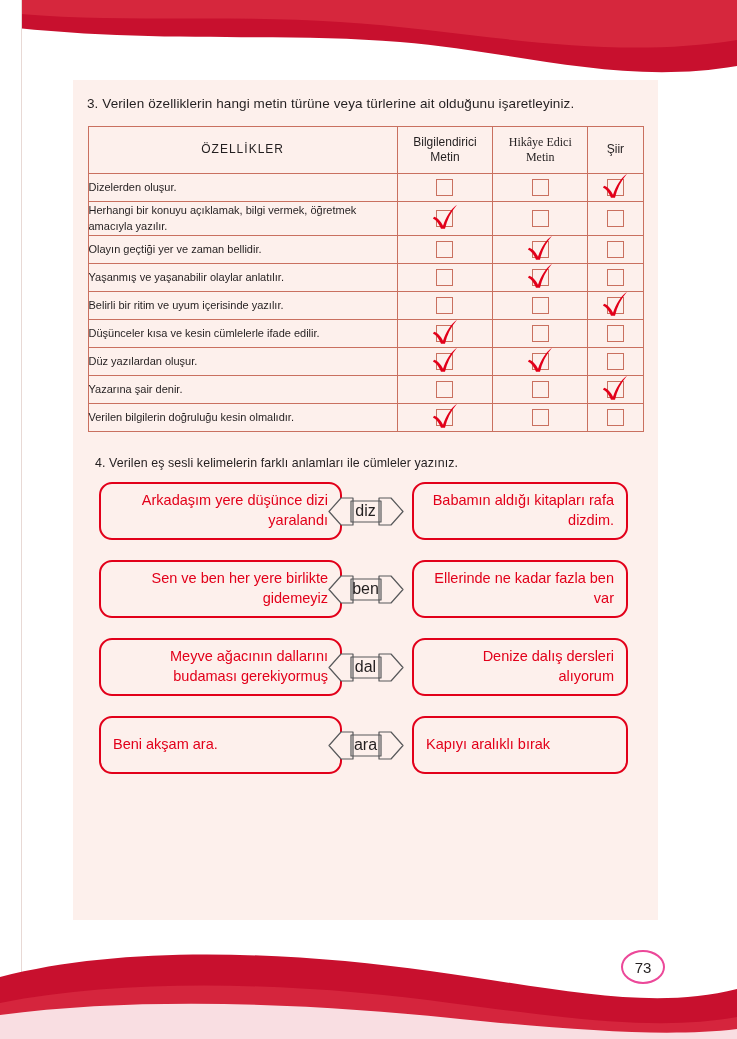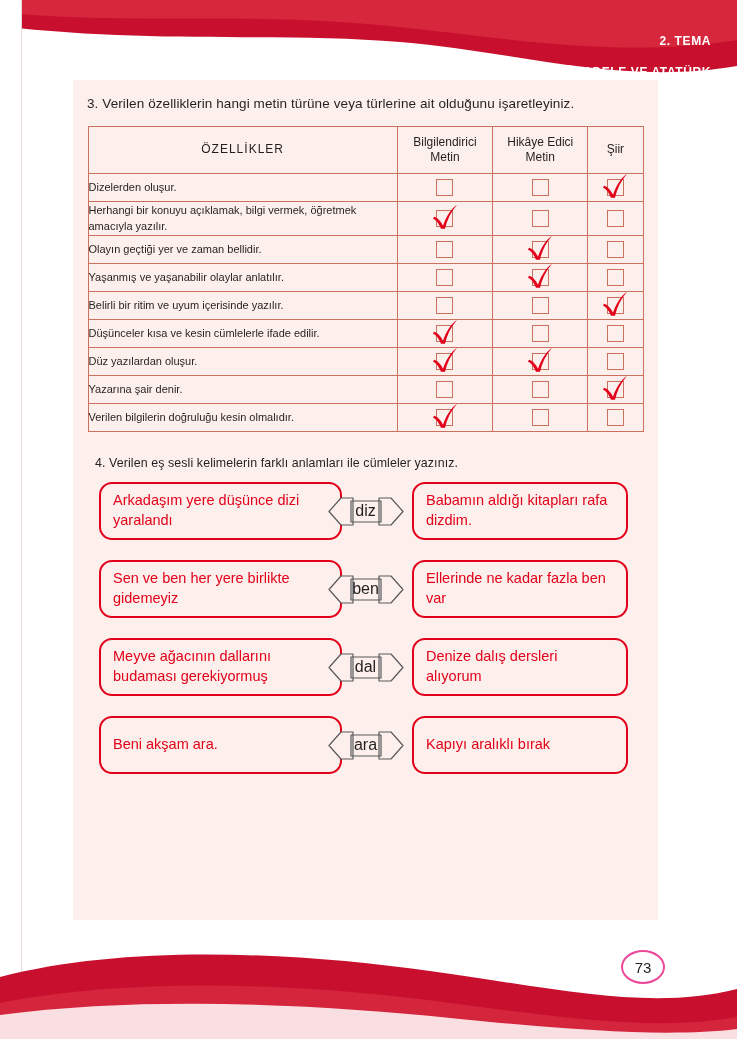--- a/index.html
+++ b/index.html
@@ -18,21 +18,21 @@
     overflow:hidden;
   }
   .top-band svg { display:block; }
 
   .header-text {
     position:absolute; top:34px; right:26px;
     text-align:right;
     color:#ffffff;
     letter-spacing:.6px;
   }
-  .header-text .l1 { font-size:12px; font-weight:bold; }
+  .header-text .l1 { font-size:12px; font-weight:bold;margin-top:38px; }
   .header-text .l2 { font-size:12px; font-weight:bold; margin-top:17px; }
 
   
   .left-edge {
     position:absolute; top:0; left:0; width:22px; height:1039px;
     background:#ffffff;
     border-right:1px solid #e8d9d5;
   }
 
   
@@ -64,21 +64,21 @@
   table.props th {
     font-weight:normal;
     font-size:12px;
     color:#231f20;
     text-align:center;
     padding:8px 4px;
     line-height:1.25;
   }
   th.col-feat { width:292px; font-size:13.5px; letter-spacing:1px; }
   th.col-a { width:90px; }
-  th.col-b { width:90px; }
+  th.col-b { width:90px;font-family:Liberation Serif, serif; }
   th.col-c { width:52px; }
 
   td.feat {
     font-size:11px; color:#231f20;
     padding:6px 8px;
     line-height:1.5;
     text-align:left;
   }
   td.cell {
     text-align:center;
@@ -106,20 +106,21 @@
     font-size:12.4px; color:#231f20;
     padding:16px 14px 0 22px;
     letter-spacing:.1px;
   }
 
   .pairs { margin:12px 0 0 0; padding:0 26px; }
   .pair-row {
     position:relative;
     height:64px;
     margin-bottom:14px;
+    text-align:right;
   }
   .bubble {
     position:absolute;
     top:0;
     height:58px;
     border:2px solid #e2001a;
     border-radius:13px;
     background:#fdf0ec;
     color:#e2001a;
     font-size:14.5px;

